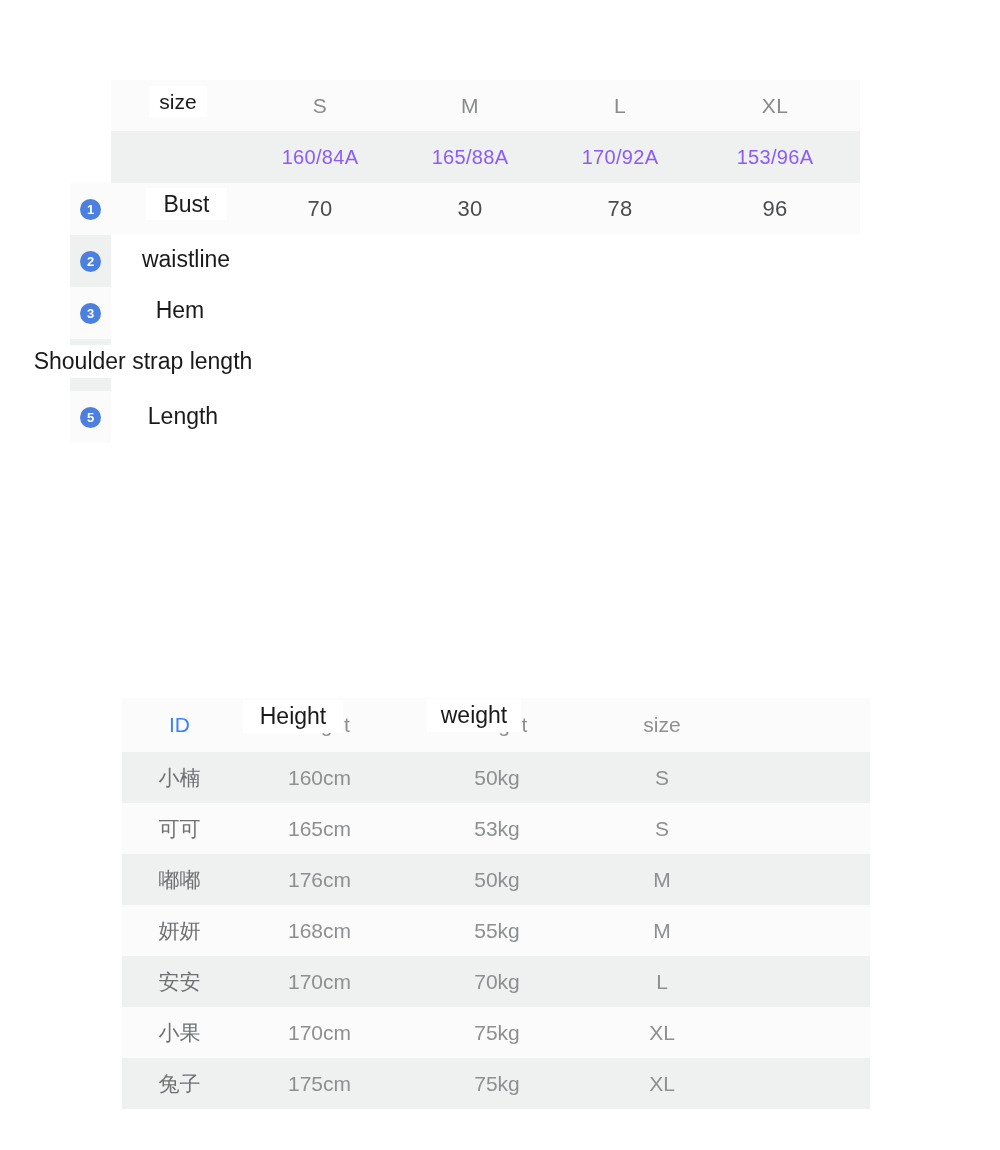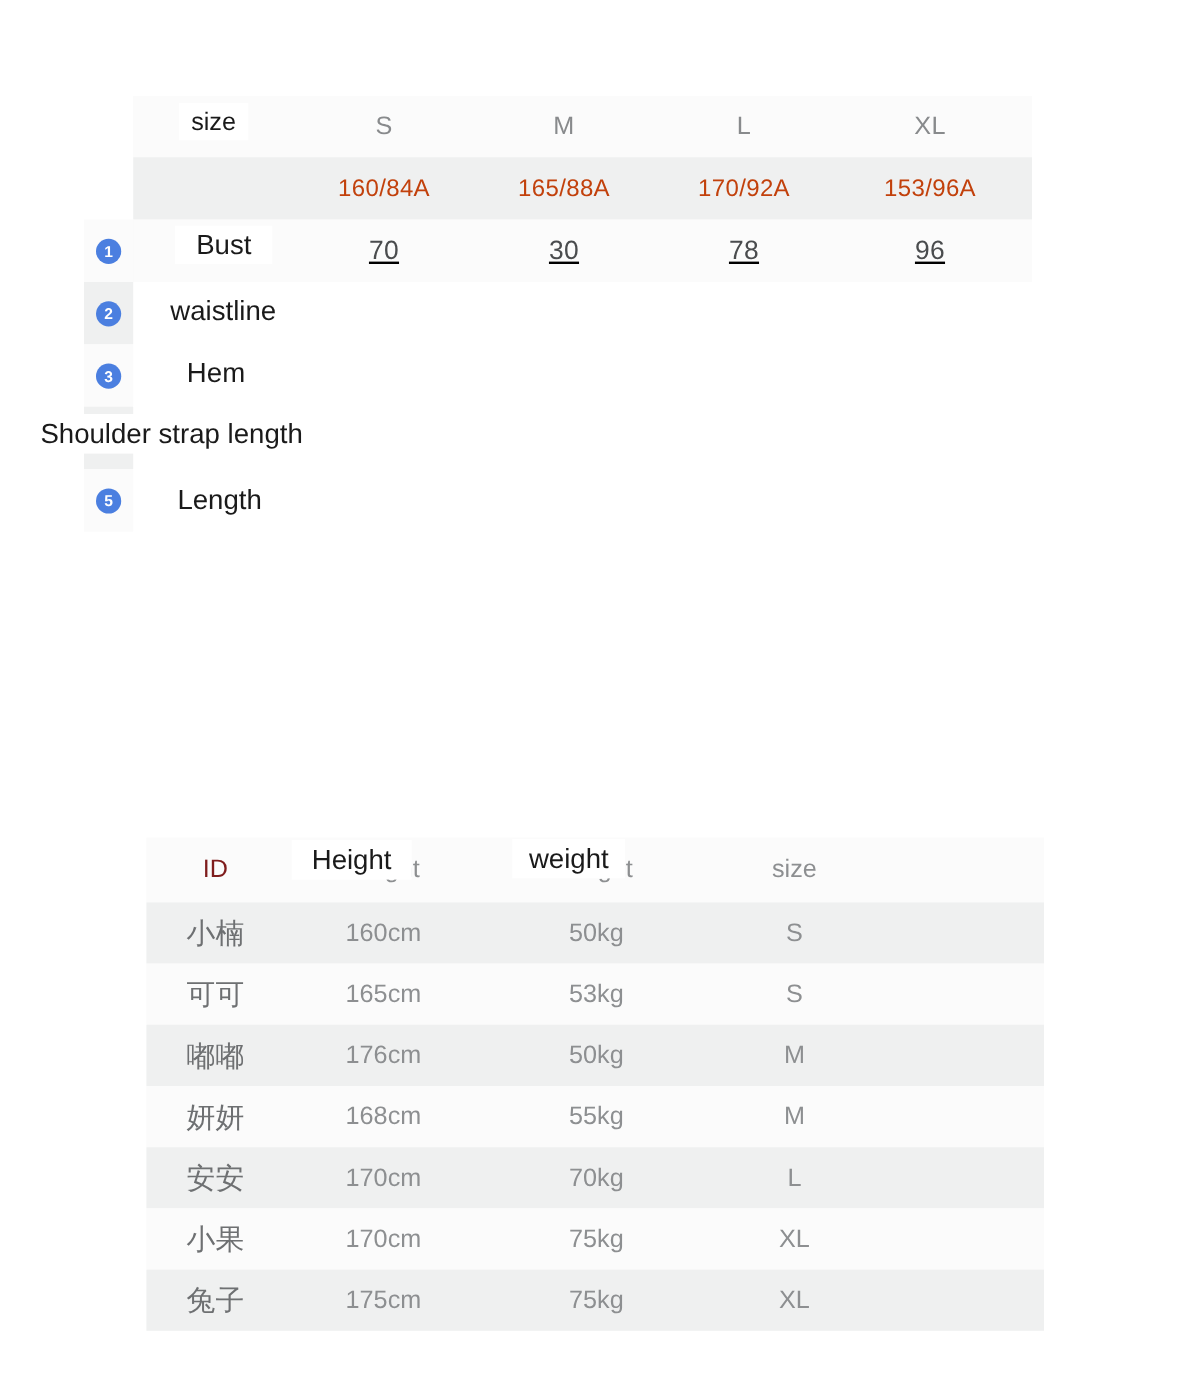--- a/index.html
+++ b/index.html
@@ -31,40 +31,40 @@
     display: flex;
     align-items: center;
     width: 100%;
     box-sizing: border-box;
   }
   #size-table .row.r-light  { background: #fbfbfb; }
   #size-table .row.r-dark   { background: #eff0f0; }
 
   #size-table .hdr-size   { height: 51px; }
   #size-table .hdr-spec   { height: 52px; }
-  #size-table .body-row   { height: 52px; text-decoration: underline; }
+  #size-table .body-row   { height: 52px; }
 
   .cell {
     text-align: center;
     color: #888a8c;
     font-size: 21px;
     font-weight: 400;
     letter-spacing: .3px;
   }
   .cell.c-label { width: 134px; }
   .cell.c-s     { width: 150px; }
   .cell.c-m     { width: 150px; }
   .cell.c-l     { width: 150px; }
   .cell.c-xl    { width: 160px; }
 
   .cell.val {
     color: #4a4c4e;
     font-size: 22px;
   }
-  .hdr-spec .cell { font-size: 20px; color: #c2410c; }
+  .hdr-spec .cell { font-size: 20px; color: #8b5cf6; }
 
   
   .badge-strip {
     position: absolute;
     left: -41px;
     top: 0;
     width: 41px;
     height: 100%;
   }
   .badge-strip .bcell {
@@ -118,30 +118,30 @@
   }
   #fit-table .row.r-light { background: #fbfbfb; }
   #fit-table .row.r-dark  { background: #eff0f0; }
   #fit-table .row.hdr     { height: 54px; }
 
   #fit-table .fc {
     color: #8d8f91;
     font-size: 21px;
     text-align: center;
   }
-  #fit-table .fc-id     { width: 115px; color: #7f1d1d; }
+  #fit-table .fc-id     { width: 115px; color: #3b82f6; }
   #fit-table .fc-height { width: 165px; }
   #fit-table .fc-weight { width: 190px; }
   #fit-table .fc-size   { width: 140px; }
   #fit-table .fc-pad    { flex: 1; }
 
   #fit-table .row:not(.hdr) .fc-id {
     font-family: "DejaVu Sans", sans-serif;
     color: #6e7072;
-    font-size: 24px;
+    font-size: 21px;
   }
 
   
   #bottom-clip {
     position: absolute;
     left: 130px;
     top: 1144px;
     width: 740px;
     height: 6px;
     overflow: hidden;

